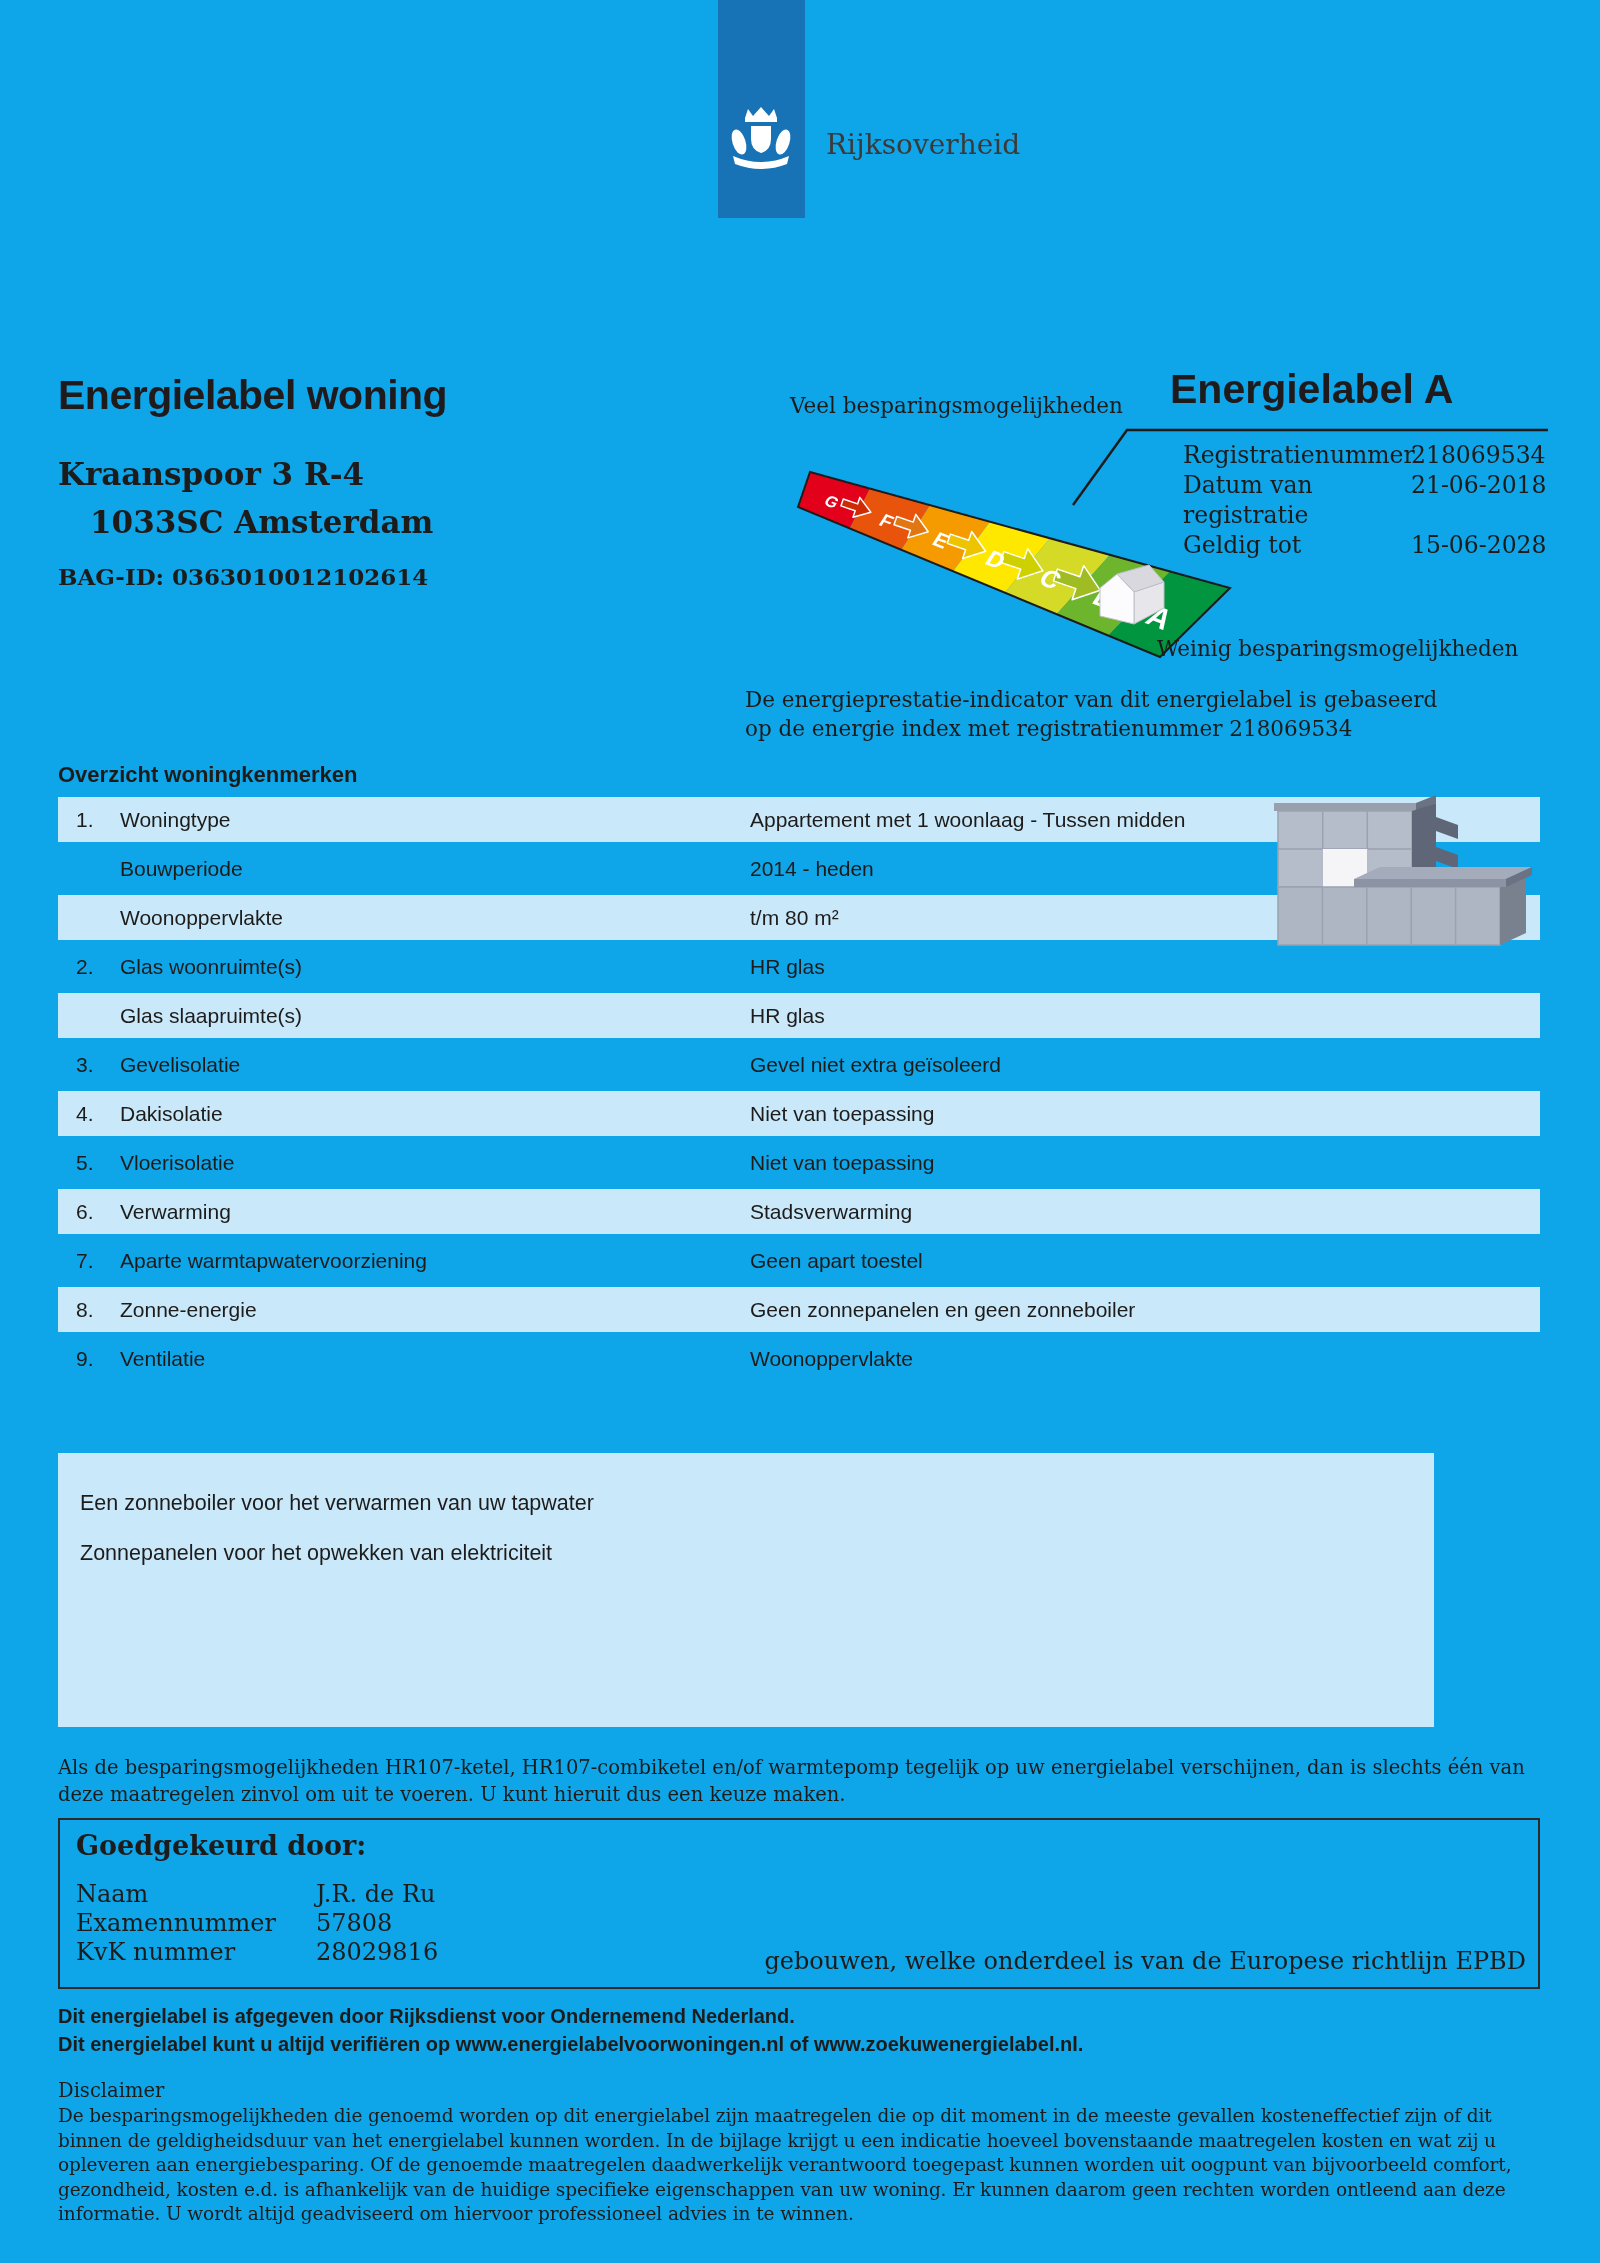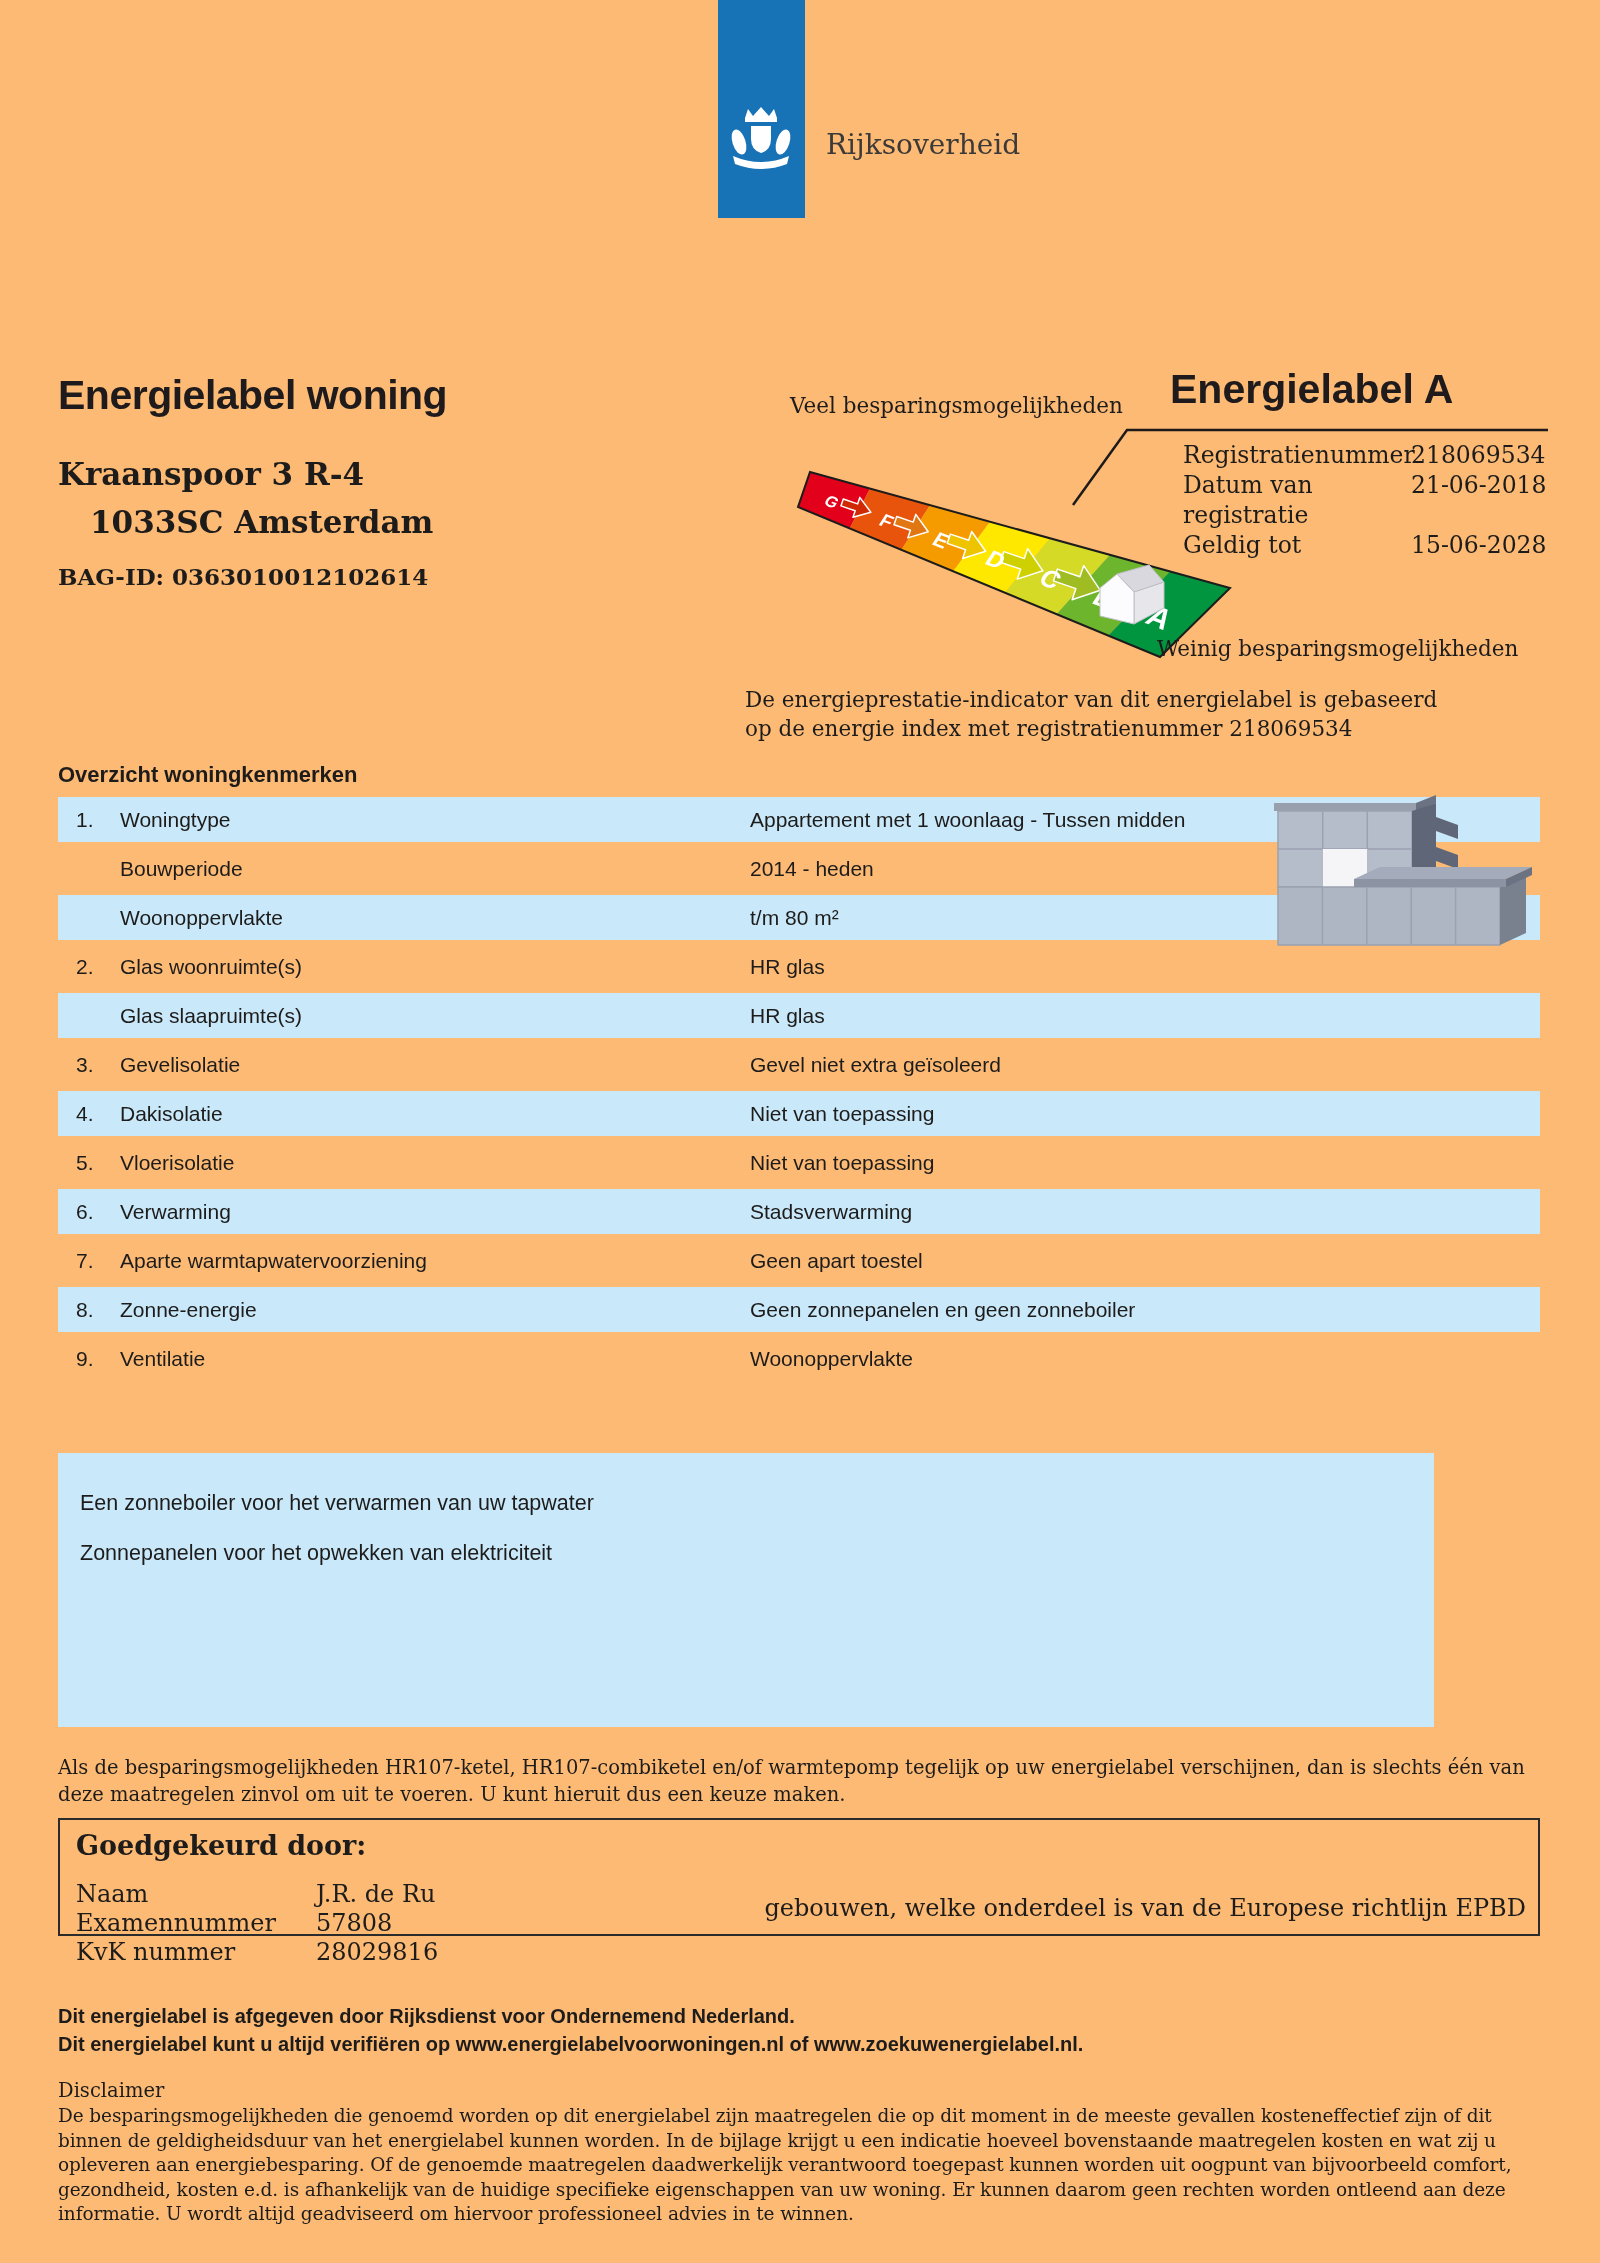--- a/index.html
+++ b/index.html
@@ -1,16 +1,16 @@
 <!DOCTYPE html>
 <html><head>
 <meta charset="utf-8">
 <style>
   html,body{margin:0;padding:0;background:#ffffff;}
-  #page{position:relative;width:1600px;height:2263px;background:#fdba74;overflow:hidden;
+  #page{position:relative;width:1600px;height:2263px;background:#0ea5e9;overflow:hidden;
         font-family:"Liberation Sans",sans-serif;color:#1d1c1b;}
   .abs{position:absolute;}
   .serif{font-family:"DejaVu Serif","Liberation Serif",serif;}
   .sans{font-family:"Liberation Sans",sans-serif;}
 
   
   #logo-banner{left:718px;top:0;width:87px;height:218px;}
   #logo-wordmark{left:826px;top:128px;font-size:28px;color:#3c3a38;}
 
   
@@ -40,21 +40,21 @@
   .char-value{position:absolute;left:692px;top:11px;}
   #building-svg{left:1268px;top:791px;}
 
   
   #savings-heading{left:58px;top:1409px;font-size:23px;font-weight:bold;}
   #savings-box{left:58px;top:1453px;width:1376px;height:274px;background:#c9e8f9;}
   .savings-item{position:absolute;left:22px;font-size:21.5px;}
   #savings-note{left:58px;top:1754px;width:1484px;font-size:19.5px;line-height:27px;}
 
   
-  #approval-box{left:58px;top:1818px;width:1482px;height:118px;border:2px solid #2b2b2b;box-sizing:border-box;}
+  #approval-box{left:58px;top:1818px;width:1482px;height:171px;border:2px solid #2b2b2b;box-sizing:border-box;}
   #approval-heading{position:absolute;left:16px;top:10px;font-size:27px;font-weight:bold;}
   #approval-fields{position:absolute;left:16px;top:60px;font-size:24px;line-height:29px;}
   .appr-row{display:flex;}
   .appr-label{width:240px;}
   #approval-conform{position:absolute;right:12px;bottom:12px;text-align:right;font-size:24px;line-height:27px;}
 
   
   #footer-bold{left:58px;top:2002px;font-size:20px;font-weight:bold;line-height:28px;}
   #disclaimer-heading{left:58px;top:2079px;font-size:19.5px;}
   #disclaimer-text{left:58px;top:2104px;width:1484px;font-size:18.5px;line-height:24.5px;letter-spacing:-0.1px;}

